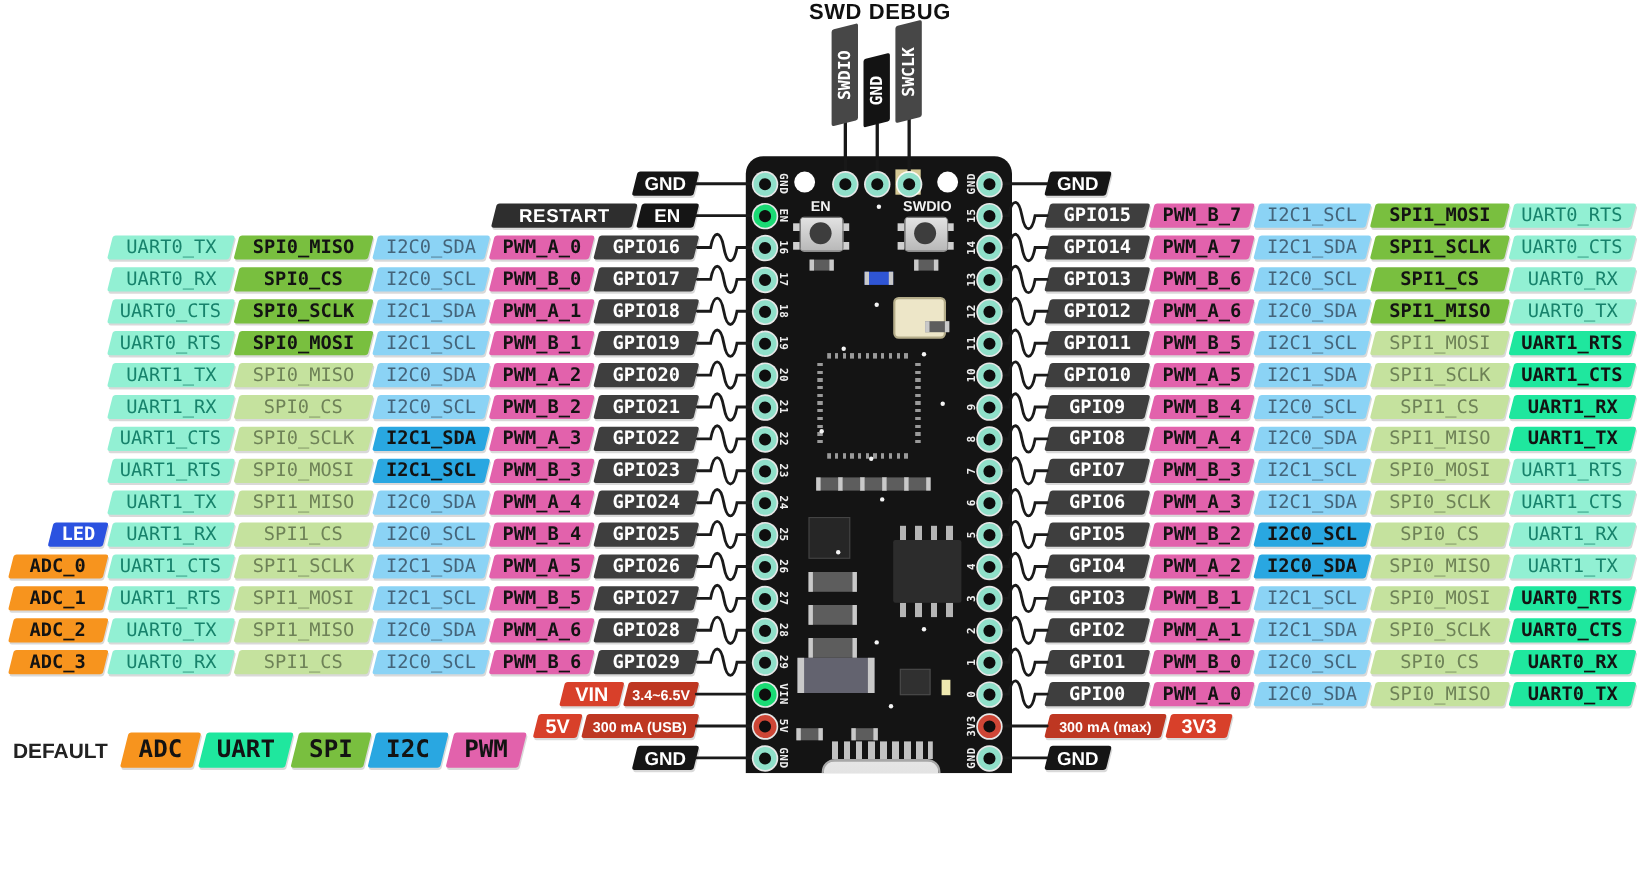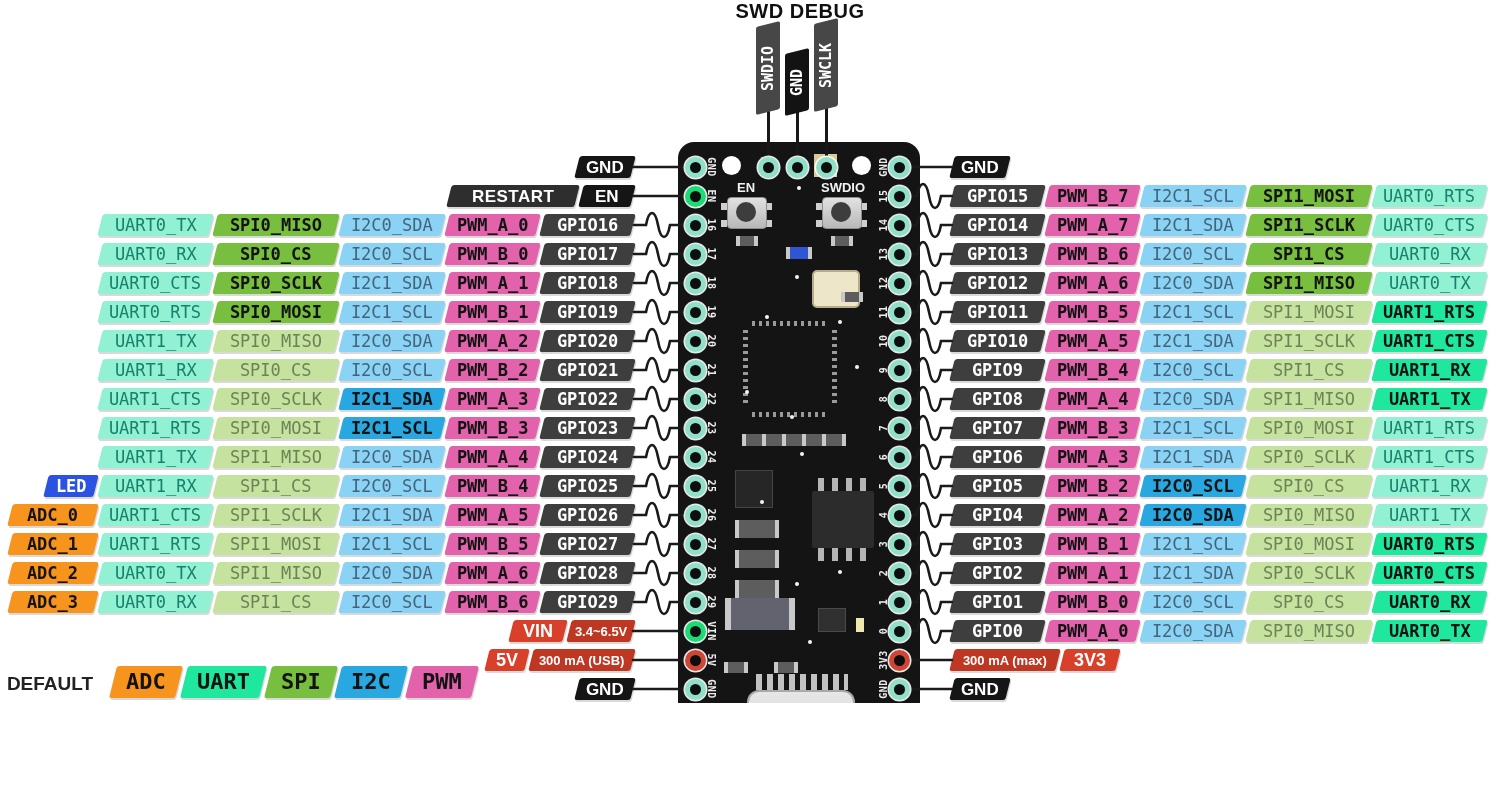--- a/index.html
+++ b/index.html
@@ -64,21 +64,21 @@
        color:#fff;font-weight:bold;font-size:15px;border-radius:2px;z-index:5;
        transform:rotate(-90deg) skewX(14deg)}
   .swd>span{transform:skewX(-14deg)}
   .swd.g1{background:#474747}.swd.g2{background:#131313}
   .vline{position:absolute;width:2.5px;background:#181818;z-index:2}
   .hdrTitle{position:absolute;left:700px;top:0;width:200px;text-align:center;
             font:bold 20px "Liberation Sans",sans-serif;letter-spacing:.5px;color:#101010}
 
   
   .legLabel{position:absolute;font:bold 19px "Liberation Sans",sans-serif;color:#222;
-            width:96px;text-align:center}
+            width:96px;text-align:right}
   .legrow{position:absolute;display:flex;gap:5px;height:32px;z-index:5}
   .lb{height:32px;padding:0 13px;font-size:22px}
   .note{position:absolute;left:1095px;top:703px;width:290px;text-align:center;
         font:bold 22px "Liberation Sans",sans-serif;color:#191919}
   .usbLabel{position:absolute;left:750px;top:772px;width:100px;text-align:center;
             font:bold 19px "Liberation Sans",sans-serif;color:#101010}
   .logo{position:absolute;color:#c6c6c6;font:bold italic 19px "Liberation Sans",sans-serif;text-align:center}
 </style>
 </head>
 <body>

